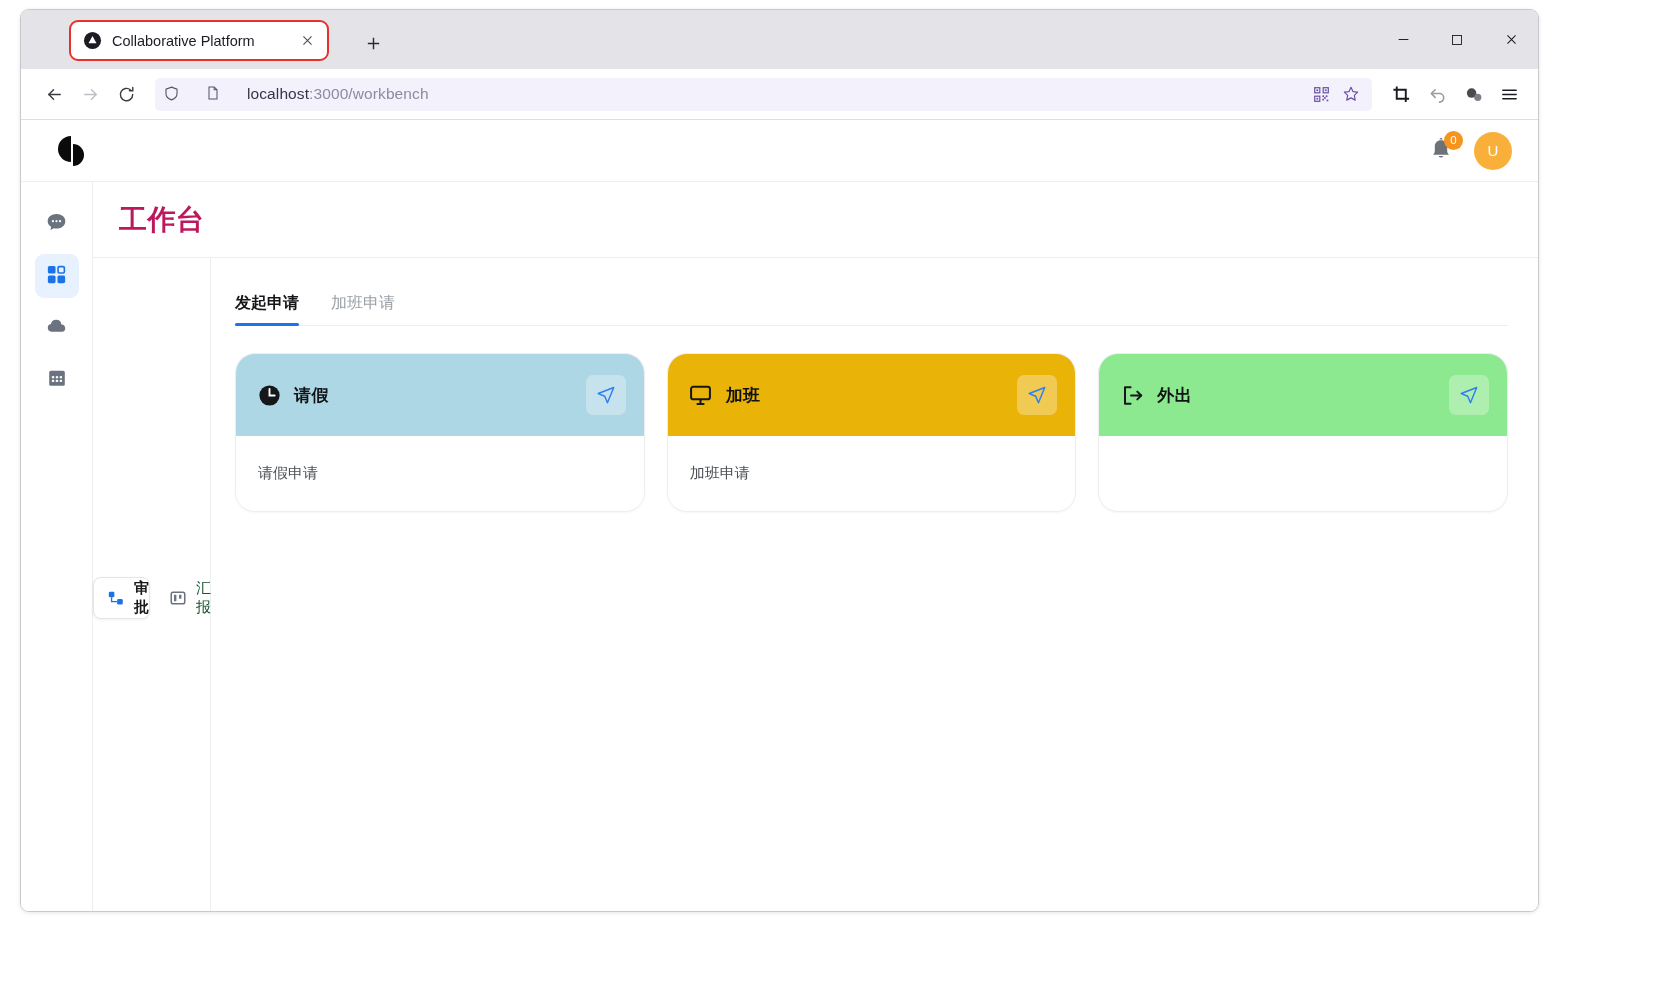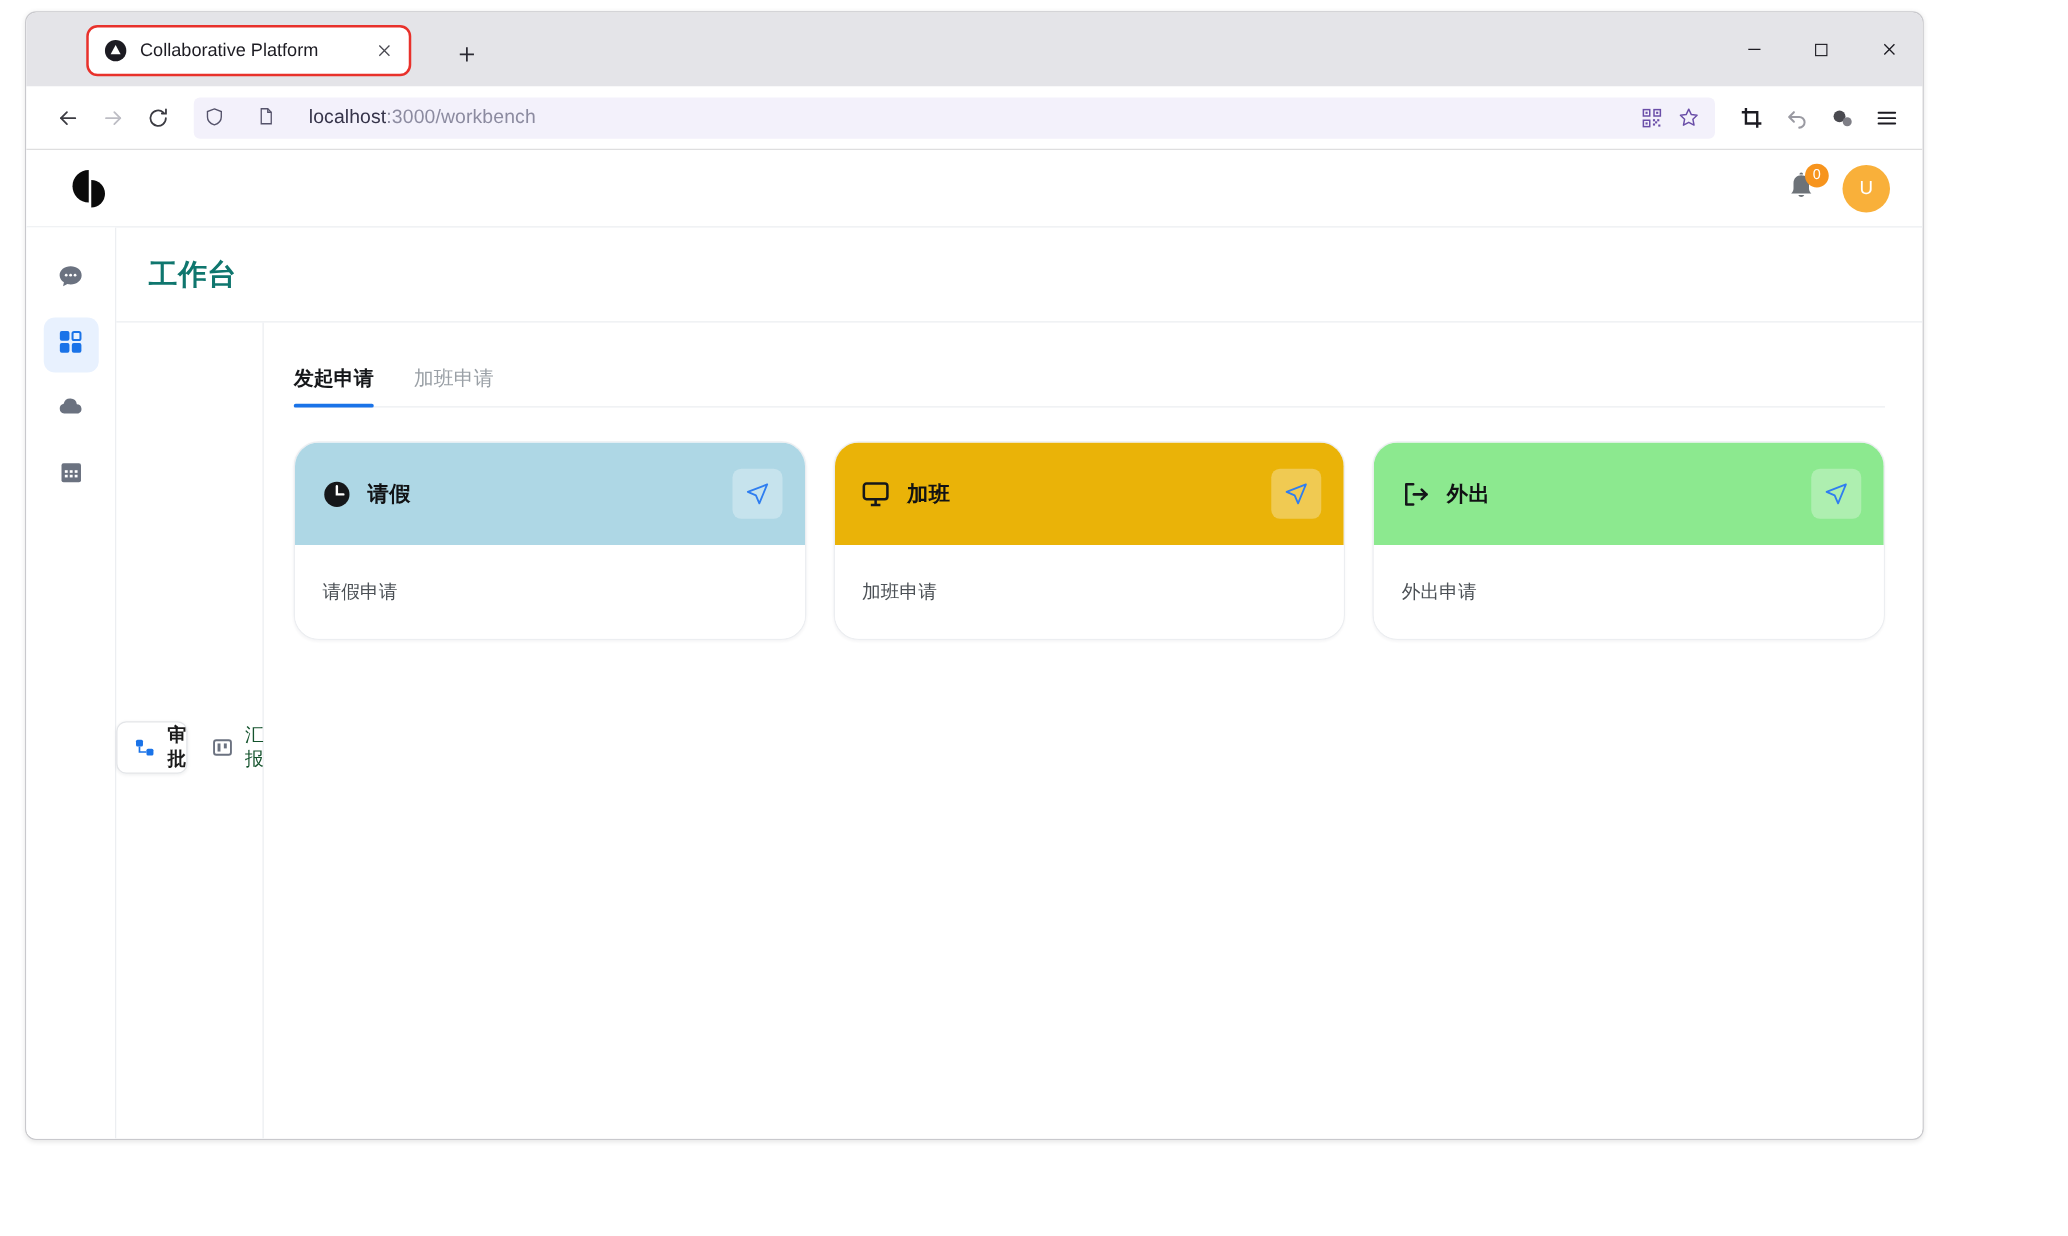--- a/index.html
+++ b/index.html
@@ -140,21 +140,21 @@
     color: #6b7280;
   }
   .rail-item.active { background: #e8f1fe; color: #1a73e8; }
 
   .content { flex: 1 1 auto; display: flex; flex-direction: column; min-width: 0; }
   .page-title-bar {
     height: 76px; display: flex; align-items: center;
     padding-left: 26px;
     border-bottom: 1px solid #eceef1;
   }
-  .page-title { font-size: 23px; font-weight: 700; color: #0f766e; letter-spacing: 0.5px; }
+  .page-title { font-size: 28px; font-weight: 700; color: #be185d; letter-spacing: 0.5px; }
 
   .page-main { flex: 1 1 auto; display: flex; min-height: 0; }
 
   .subnav {
     width: 118px; flex: 0 0 118px;
     border-right: 1px solid #eceef1;
     padding: 26px 0 0 0;
     display: flex; flex-direction: row; align-items: center; gap: 6px;
   }
   .subnav-item {
@@ -506,23 +506,20 @@
                       </svg>
                     </span>
                     <span class="card-name">外出</span>
                     <span class="card-spacer"></span>
                     <span class="send-btn">
                       <svg viewBox="0 0 22 22" width="20" height="20" fill="none" stroke="#2f7ef0" stroke-width="1.6" stroke-linejoin="round">
                         <path d="M19.5 2.8 L2.5 9.4 L9.6 12.4 L12.6 19.5 Z"></path>
                       </svg>
                     </span>
                   </div>
-                  <div class="card-body">
-                    <span class="card-desc">外出申请</span>
-                  </div>
                 </div>
 
               </div>
             </div>
 
           </div>
         </div>
       </div>
 
     </div>

